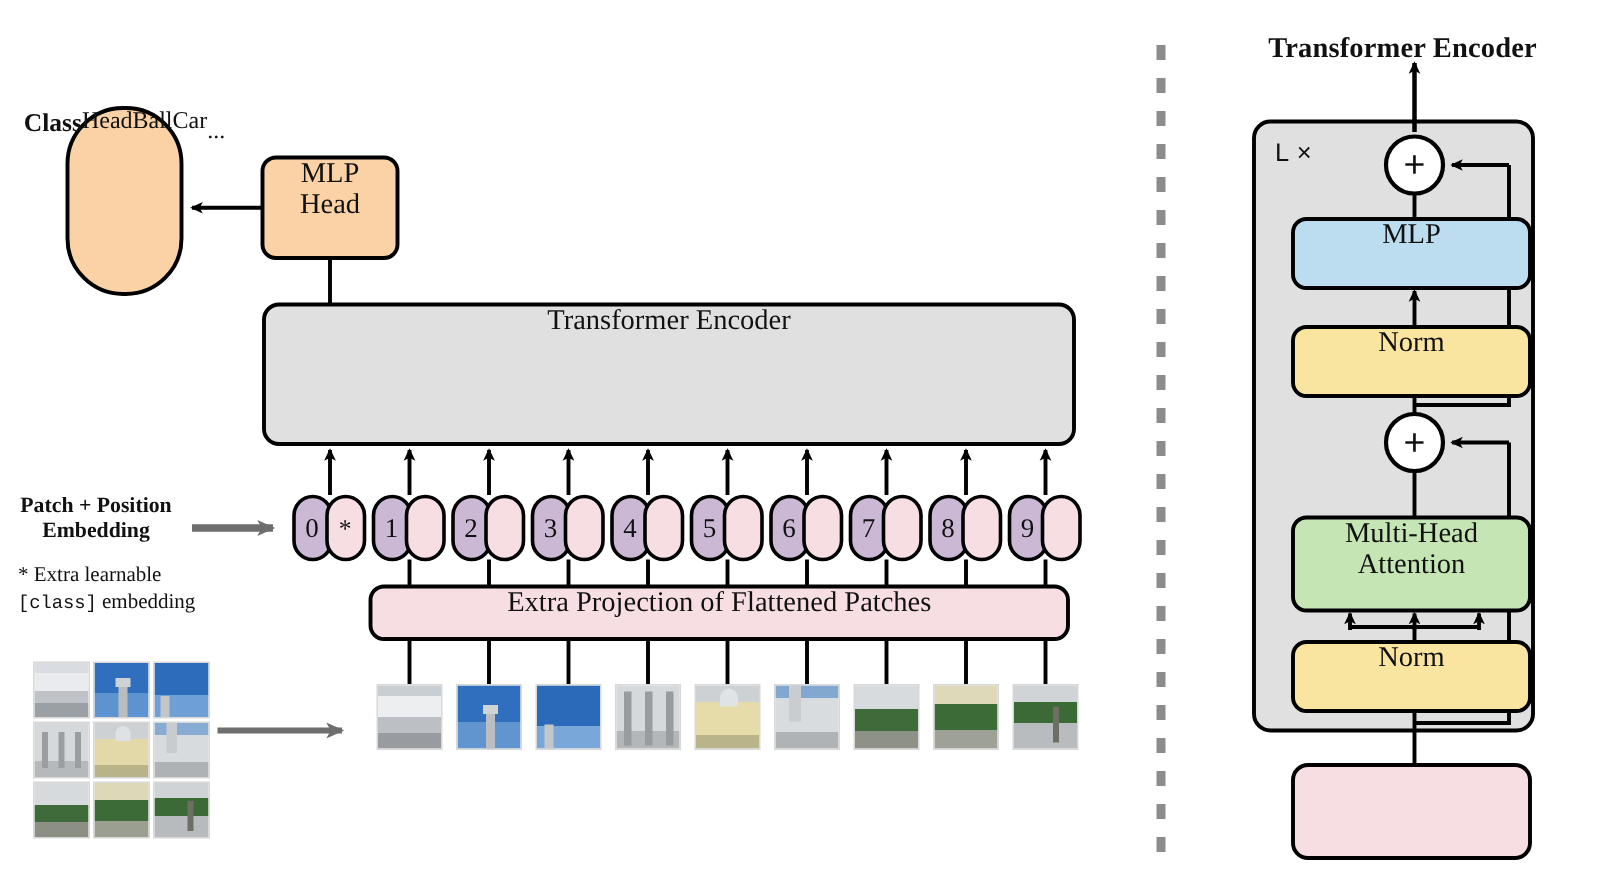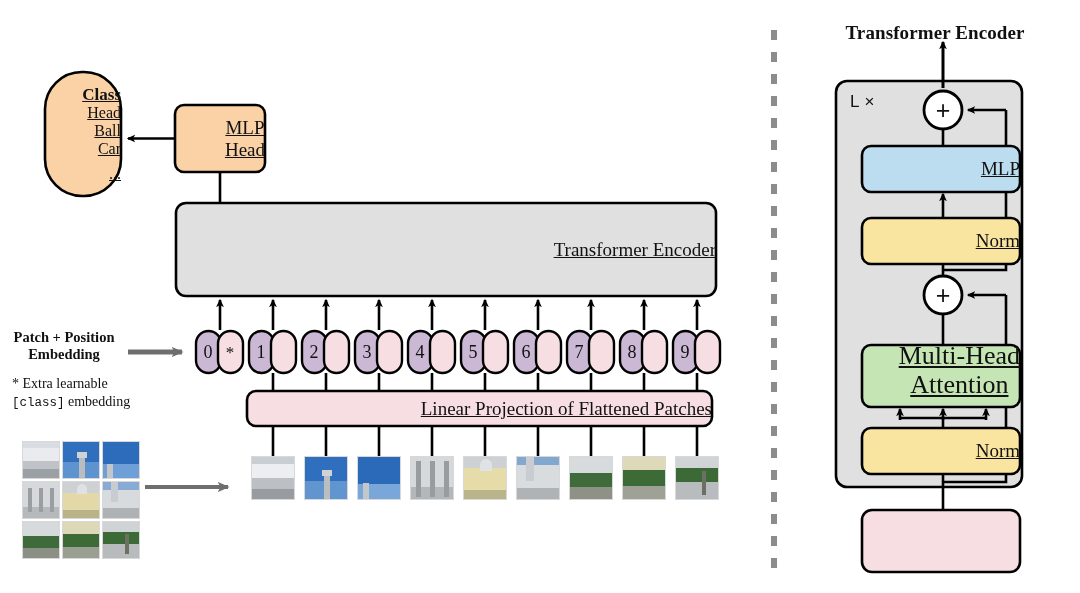--- a/index.html
+++ b/index.html
@@ -26,29 +26,28 @@
     white-space: nowrap;
     color: #111;
   }
   #title-vit  { left: 0; width: 760px; text-align: center; top: 22px; }
   #title-enc  { left: 790px; width: 290px; text-align: center; top: 22px; }
 
   
   .nlabel {
     position: absolute;
     display: flex;
-    flex-direction: column;
-    align-items: flex-end;
+    flex-direction: row;
+    align-items: flex-start;
     justify-content: center;
     text-align: center;
     white-space: pre-line;
     line-height: 1.12;
     font-family: "Liberation Serif", "DejaVu Serif", serif;
     pointer-events: none;
-    text-decoration: underline;
   }
 
   
   #class-label {
     left: 45px; top: 72px; width: 76px; height: 124px;
     font-size: 17px;
   }
   #class-label .hd { font-weight: bold; font-size: 17px; }
   #class-label .li { font-size: 16px; }
   #class-label .dots { font-size: 16px; margin-top: 7px; }
@@ -70,21 +69,21 @@
     font-size: 12.5px;
   }
 
   
   #lx-label {
     position: absolute; left: 850px; top: 92px;
     font-size: 17px; font-family: "Liberation Sans", sans-serif; letter-spacing: .5px;
   }
   #mlp-label   { left: 862px; top: 146px; width: 158px; height: 46px; font-size: 19px; }
   #norm1-label { left: 862px; top: 218px; width: 158px; height: 46px; font-size: 19px; }
-  #mha-label   { left: 862px; top: 345px; width: 158px; height: 50px; font-size: 26px; }
+  #mha-label   { left: 862px; top: 345px; width: 158px; height: 50px; font-size: 19px; }
   #norm2-label { left: 862px; top: 428px; width: 158px; height: 46px; font-size: 19px; }
   #emb-label   { left: 862px; top: 510px; width: 158px; height: 62px; font-size: 19px; }
 
   .plus-glyph {
     position: absolute; width: 38px; height: 38px;
     display: flex; align-items: center; justify-content: center;
     font-size: 25px; font-family: "Liberation Sans", sans-serif;
     line-height: 1; pointer-events: none;
   }
   #plus-top { left: 924px; top: 91px; }
@@ -334,21 +333,21 @@
     <span class="li">Ball</span>
     <span class="li">Car</span>
     <span class="dots">...</span>
   </div>
 
   <div class="nlabel" id="mlphead-label">MLP
 Head</div>
 
   <div class="nlabel" id="encoder-label">Transformer Encoder</div>
 
-  <div class="nlabel" id="linproj-label">Linear Projection of Flattened Patches</div>
+  <div class="nlabel" id="linproj-label">Extra Projection of Flattened Patches</div>
 
   <div id="extra-note">
     <span>* Extra learnable</span><br>
     <span class="mono">[class]</span><span> embedding</span>
   </div>
 
   <div id="pp-embed">Patch + Position
 Embedding</div>
 
   <div>

